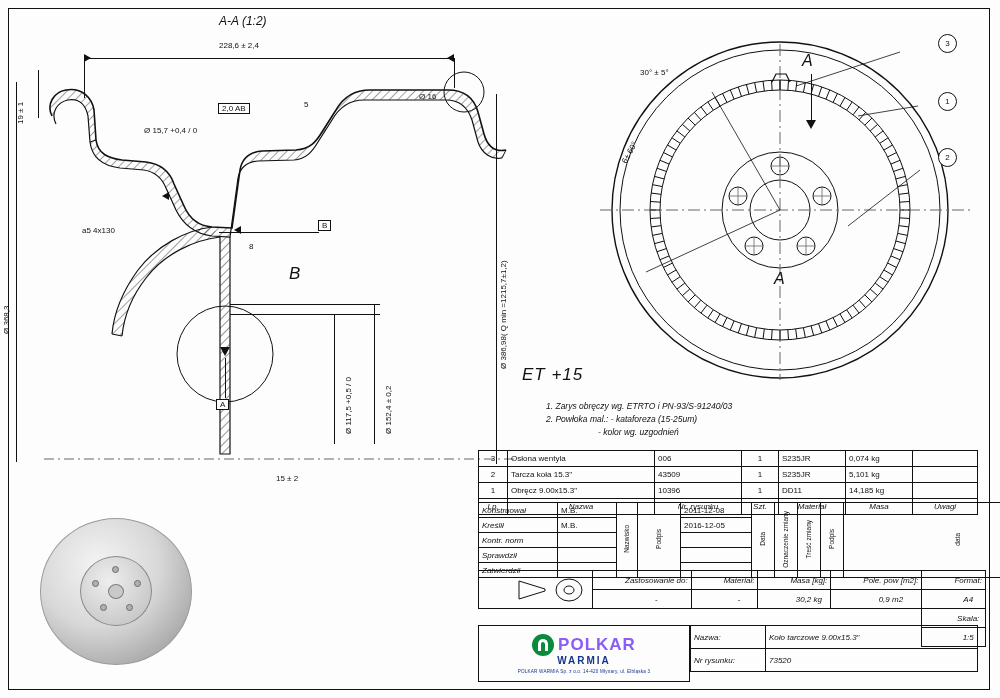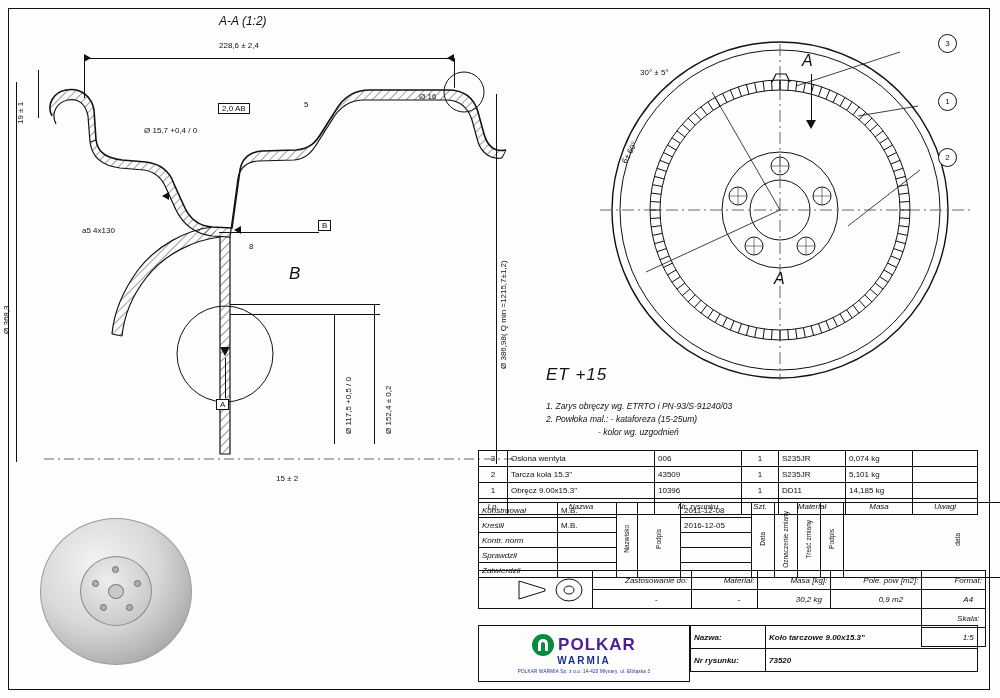--- a/index.html
+++ b/index.html
@@ -83,21 +83,21 @@
     font-size: 6.5px;
     line-height: 1;
     display: inline-block;
   }
 
   
   #prop-block { left: 478px; top: 570px; width: 500px; }
   #prop-block td { height: 16px; padding-left: 32px; }
 
   #name-block { left: 690px; top: 625px; width: 288px; }
-  #name-block td { height: 20px; font-weight: bold; }
+  #name-block td { height: 20px; }
 
   .logo-box {
     position: absolute;
     left: 478px;
     top: 625px;
     width: 212px;
     height: 57px;
     border: 1px solid #111;
     box-sizing: border-box;
     display: flex;
@@ -123,41 +123,41 @@
     width: 10px; height: 12px;
     border: 3px solid #fff;
     border-radius: 6px 6px 0 0;
     border-bottom: none;
     box-sizing: border-box;
   }
   .logo-text {
     font-size: 17px;
     font-weight: bold;
     letter-spacing: 1px;
-    color: #4c1d95;
+    color: #8b5cf6;
     line-height: 1;
   }
   .logo-sub {
     font-size: 10px;
     font-weight: bold;
     letter-spacing: 2px;
     color: #16348a;
     text-align: center;
     line-height: 1;
   }
   .logo-fine {
     font-size: 4.6px;
     color: #16348a;
     margin-top: 3px;
     letter-spacing: .2px;
   }
 
   
   #notes { position: absolute; left: 546px; top: 400px; font-size: 8.5px; font-style: italic; line-height: 1.5; }
-  #et-label { position: absolute; left: 546px; top: 365px; font-size: 17px; font-style: italic; letter-spacing: 1px; }
+  #et-label { position: absolute; left: 522px; top: 365px; font-size: 17px; font-style: italic; letter-spacing: 1px; }
 
   
   .balloon {
     position: absolute;
     width: 17px; height: 17px;
     border: 1px solid #111;
     border-radius: 50%;
     font-size: 8px;
     display: flex; align-items: center; justify-content: center;
     background: #fff;

